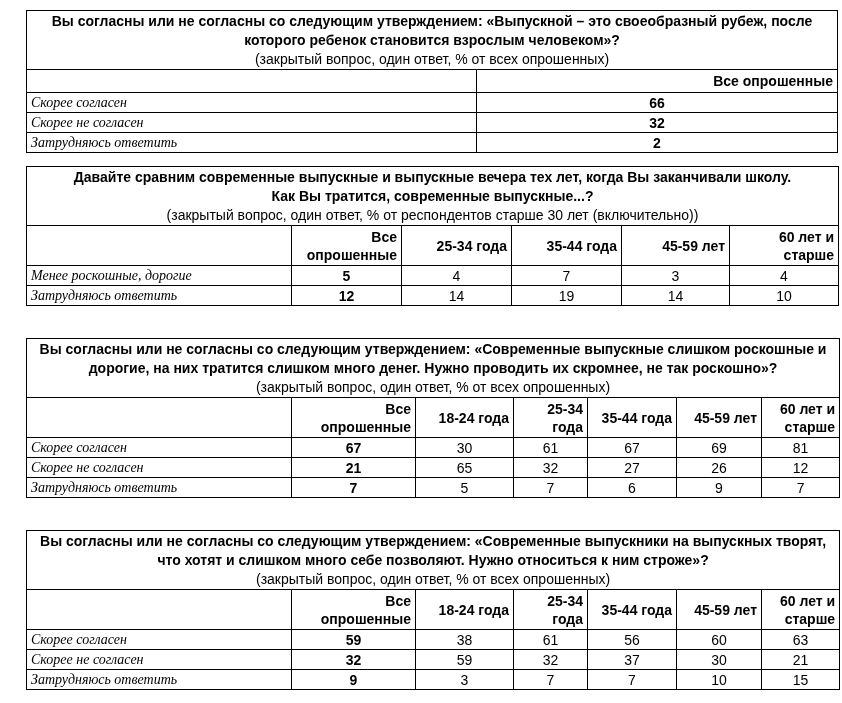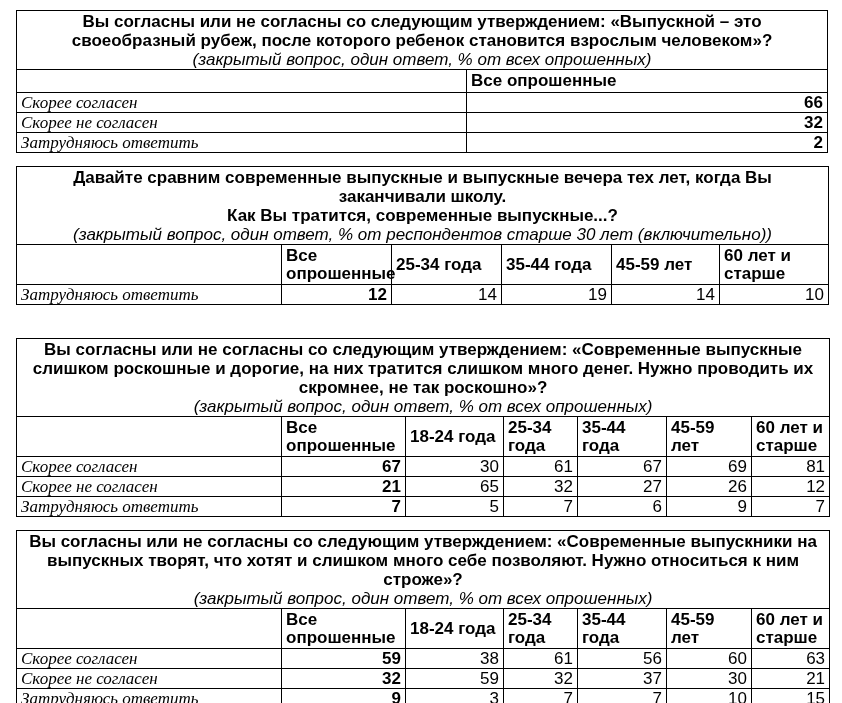--- a/index.html
+++ b/index.html
@@ -1,25 +1,25 @@
 <!DOCTYPE html>
 <html><head>
 <meta charset="utf-8">
 <style>
   html, body { margin: 0; padding: 0; background: #ffffff; }
   body { width: 842px; height: 703px; position: relative; overflow: hidden;
          font-family: "Liberation Sans", sans-serif; color: #000; }
-  table.survey { position: absolute; left: 16px; border-collapse: collapse;
-                 table-layout: fixed; font-size: 17px; }
+  table.survey { position: absolute; left: 26px; border-collapse: collapse;
+                 table-layout: fixed; font-size: 14px; }
   table.survey td, table.survey th { border: 1px solid #000; padding: 0 4px; }
   .title-cell { text-align: center; font-weight: bold; line-height: 19px; padding-top: 1px !important; }
-  .title-cell .note { font-weight: normal; font-style: italic; display: block; }
-  .head-cell { text-align: left; font-weight: bold; line-height: 18px; }
+  .title-cell .note { font-weight: normal; display: block; }
+  .head-cell { text-align: right; font-weight: bold; line-height: 18px; }
   .label-cell { font-style: italic; text-align: left; height: 19px; line-height: 18px; font-family: Liberation Serif, serif; }
-  .val-cell { text-align: right; line-height: 18px; margin-top: 38px; }
+  .val-cell { text-align: center; line-height: 18px; margin-top: 38px; }
   .val-cell.total { font-weight: bold; }
   #t1 { top: 10px; width: 811px; }
   #t2 { top: 166px; width: 812px; }
   #t3 { top: 338px; width: 813px; }
   #t4 { top: 530px; width: 813px; }
 </style>
 </head>
 <body>
 
 <table class="survey" id="t1">
@@ -72,20 +72,28 @@
   </tr>
   <tr style="height:40px">
     <td></td>
     <td class="head-cell">Все опрошенные</td>
     <td class="head-cell">25-34 года</td>
     <td class="head-cell">35-44 года</td>
     <td class="head-cell">45-59 лет</td>
     <td class="head-cell">60 лет и старше</td>
   </tr>
   <tr>
+    <td class="label-cell">Менее роскошные, дорогие</td>
+    <td class="val-cell total">5</td>
+    <td class="val-cell">4</td>
+    <td class="val-cell">7</td>
+    <td class="val-cell">3</td>
+    <td class="val-cell">4</td>
+  </tr>
+  <tr>
     <td class="label-cell">Затрудняюсь ответить</td>
     <td class="val-cell total">12</td>
     <td class="val-cell">14</td>
     <td class="val-cell">19</td>
     <td class="val-cell">14</td>
     <td class="val-cell">10</td>
   </tr>
 </tbody>
   </table>
 

